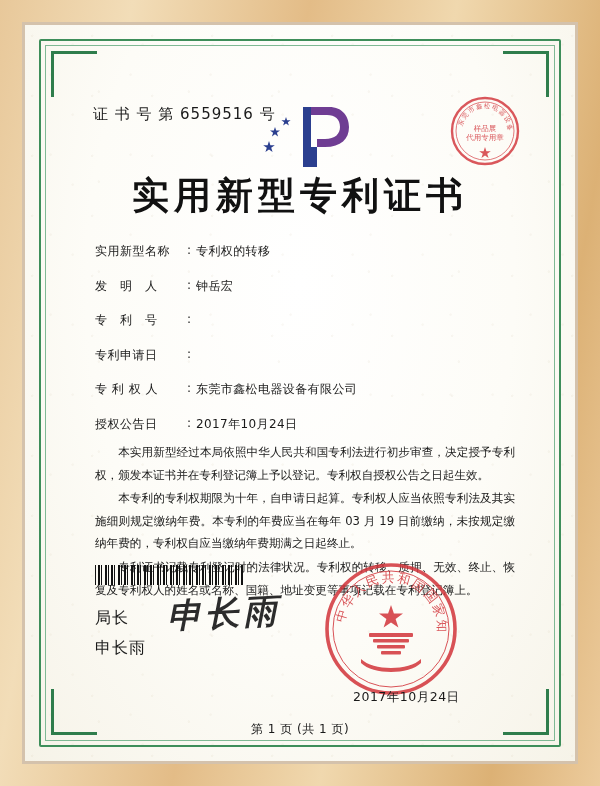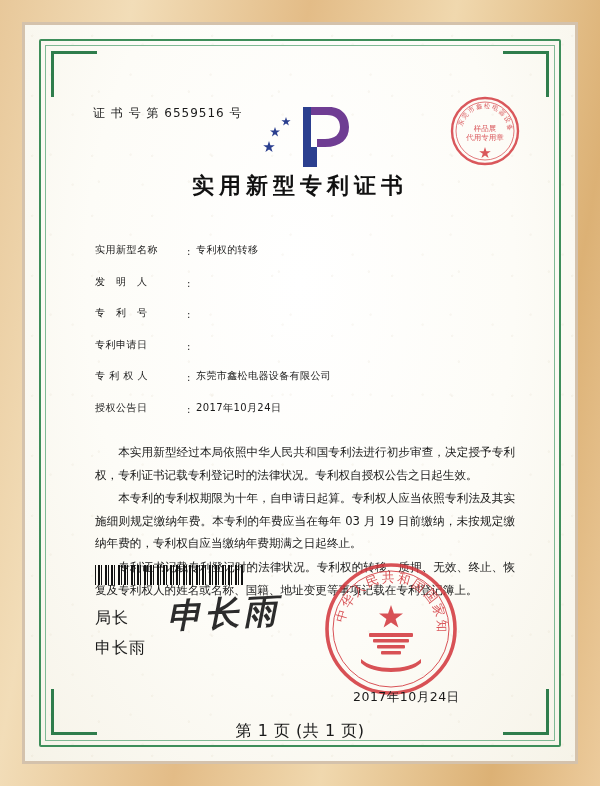--- a/index.html
+++ b/index.html
@@ -85,21 +85,21 @@
   .content {
     position: absolute;
     left: 28px; top: 28px;
     width: 494px; height: 680px;
   }
 
   .cert-no {
     position: absolute;
     left: 40px; top: 52px;
     font-family: "DejaVu Sans", sans-serif;
-    font-size: 12px;
+    font-size: 15px;
     color: #1a1a1a;
     letter-spacing: 1px;
     white-space: nowrap;
   }
 
   
   .emblem {
     position: absolute;
     left: 206px; top: 48px;
     width: 92px; height: 72px;
@@ -114,37 +114,37 @@
   }
   .seal-top svg { display: block; }
 
   
   .title {
     position: absolute;
     left: 0; top: 118px;
     width: 494px;
     text-align: center;
     font-family: "DejaVu Sans", sans-serif;
-    font-size: 22px;
+    font-size: 37px;
     font-weight: bold;
     color: #111111;
     letter-spacing: 5px;
   }
 
   
   .fields {
     position: absolute;
     left: 42px; top: 190px;
     width: 420px;
   }
   .field-row {
     display: flex;
-    align-items: flex-end;
+    align-items: flex-start;
     margin-bottom: 17.5px;
-    font-size: 10px;
+    font-size: 12px;
     color: #1a1a1a;
     white-space: nowrap;
   }
   .field-label {
     width: 92px;
     flex: none;
     letter-spacing: 0.5px;
   }
   .field-colon {
     width: 9px;
@@ -225,21 +225,21 @@
     font-size: 12.5px;
     color: #1a1a1a;
     letter-spacing: 0.5px;
   }
 
   .page-footer {
     position: absolute;
     left: 0; top: 668px;
     width: 494px;
     text-align: center;
-    font-size: 16px;
+    font-size: 12px;
     color: #1a1a1a;
     letter-spacing: 0.5px;
   }
 </style>
 </head>
 <body>
 
 <div class="frame-outer">
   <div class="frame-inner-bevel"></div>
 
@@ -291,20 +291,21 @@
 
       <div class="fields">
         <div class="field-row">
           <span class="field-label">实用新型名称</span>
           <span class="field-colon">:</span>
           <span class="field-value">专利权的转移</span>
         </div>
         <div class="field-row">
           <span class="field-label">发　明　人</span>
           <span class="field-colon">:</span>
+          <span class="field-value">钟岳宏</span>
         </div>
         <div class="field-row">
           <span class="field-label">专　利　号</span>
           <span class="field-colon">:</span>
         </div>
         <div class="field-row">
           <span class="field-label">专利申请日</span>
           <span class="field-colon">:</span>
         </div>
         <div class="field-row">
@@ -313,21 +314,21 @@
           <span class="field-value">东莞市鑫松电器设备有限公司</span>
         </div>
         <div class="field-row">
           <span class="field-label">授权公告日</span>
           <span class="field-colon">:</span>
           <span class="field-value">2017年10月24日</span>
         </div>
       </div>
 
       <div class="body-text">
-        <p>本实用新型经过本局依照中华人民共和国专利法进行初步审查，决定授予专利权，专利证书记载专利登记时的法律状况。专利权自授权公告之日起生效。</p>
+        <p>本实用新型经过本局依照中华人民共和国专利法进行初步审查，决定授予专利权，颁发本证书并在专利登记簿上予以登记。专利权自授权公告之日起生效。</p>
         <p>本专利的专利权期限为十年，自申请日起算。专利权人应当依照专利法及其实施细则规定缴纳年费。本专利的年费应当在每年 03 月 19 日前缴纳，未按规定缴纳年费的，专利权自应当缴纳年费期满之日起终止。</p>
         <p>专利证书记载专利登记时的法律状况。专利权的转移、质押、无效、终止、恢复及专利权人的姓名或名称、国籍、地址变更等事项记载在专利登记簿上。</p>
       </div>
 
       <div class="barcode"></div>
 
       <div class="sign-block">
         <div class="sign-labels">
           <div>局长</div>
           <div>申长雨</div>

